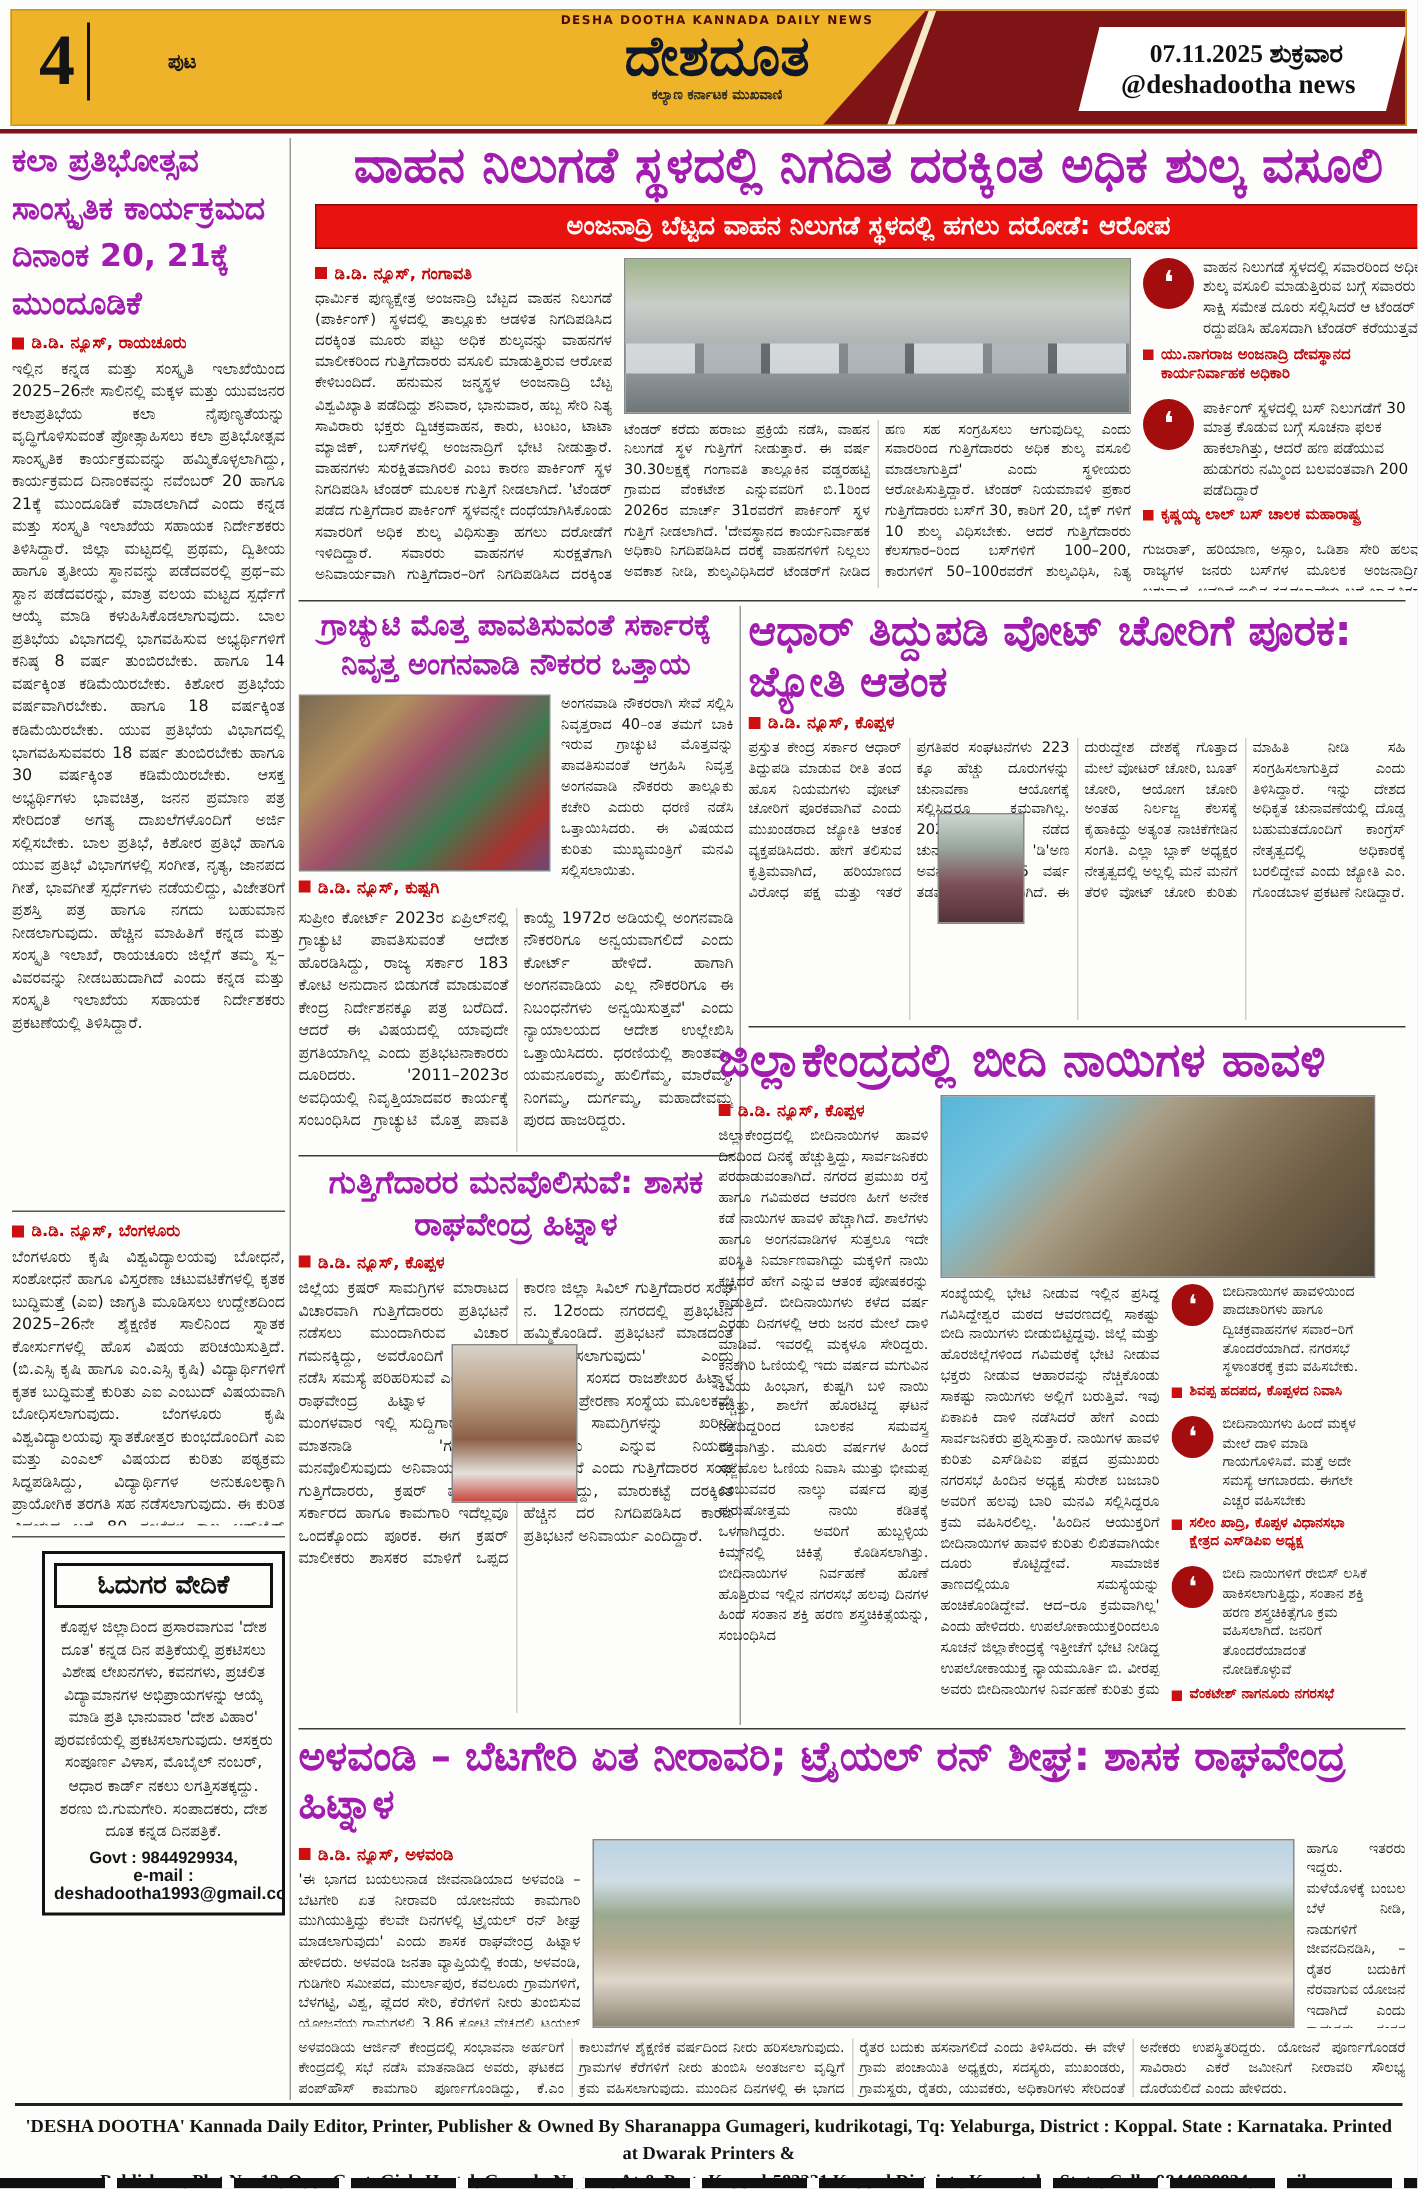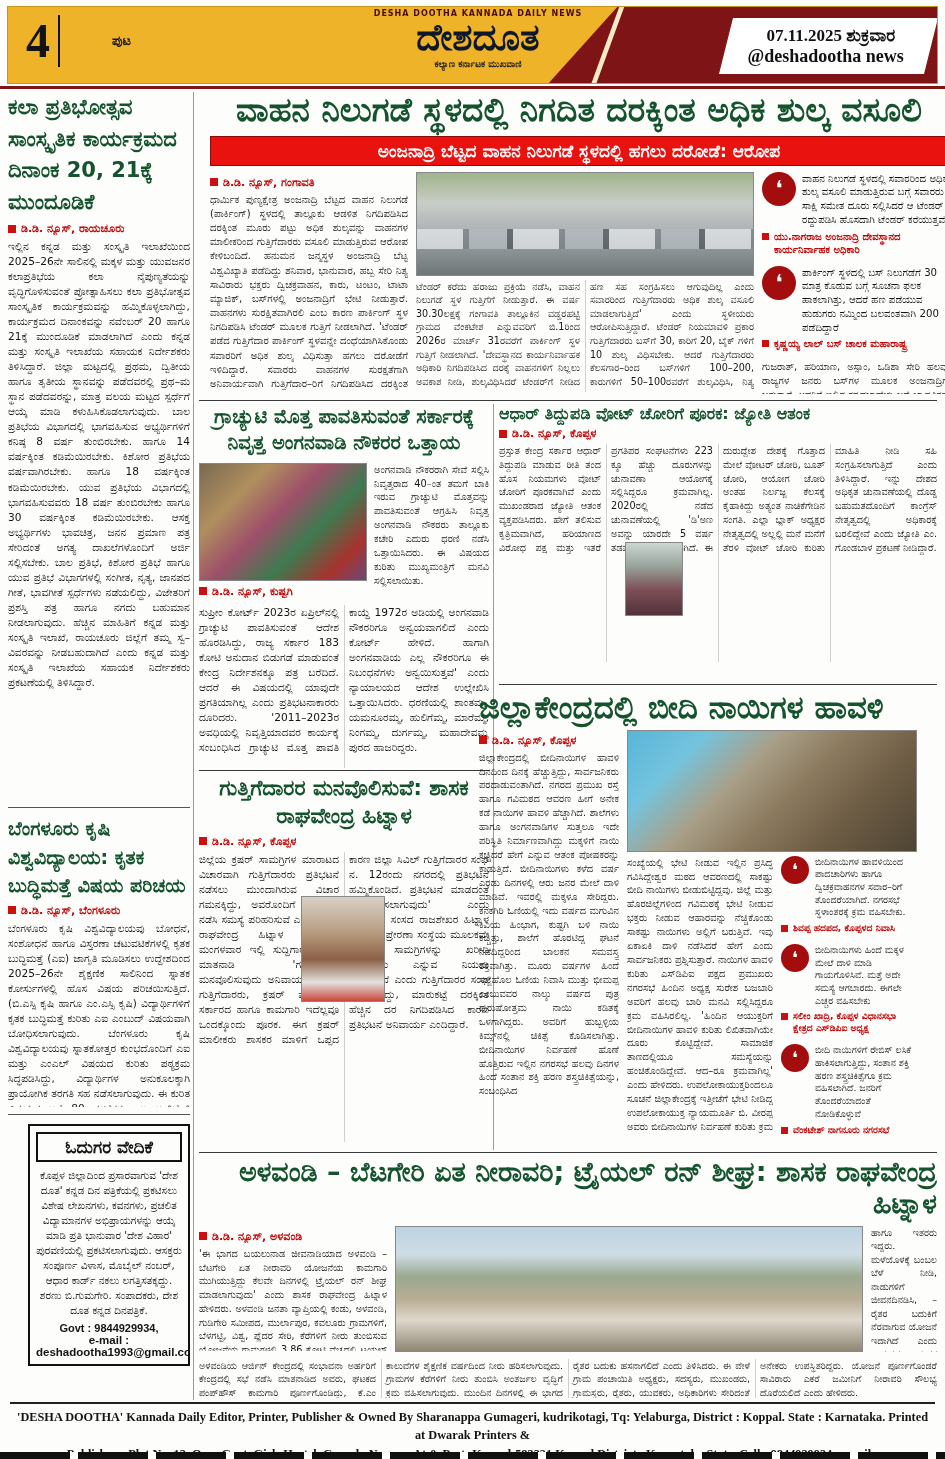--- a/index.html
+++ b/index.html
@@ -19,21 +19,21 @@
   .mast .logo { font-size:37px; font-weight:bold; color:#0f172a; line-height:1.1; }
   .mast .tag { font-size:9px; font-weight:bold; color:#222; }
   .hdr-band { position:absolute; right:0; top:0; width:390px; height:78px; background:#7e1416; clip-path:polygon(18% 0, 100% 0, 100% 100%, 0 100%); }
   .hdr-band .inner-line { position:absolute; left:58px; top:0; width:5px; height:100%; background:#f6e9c8; transform:skewX(-20deg); }
   .date-box { position:absolute; right:6px; top:11px; width:205px; height:56px; background:#ffffff; transform:skewX(-14deg); display:flex; flex-direction:column; justify-content:center; align-items:center; }
   .date-box > div { transform:skewX(14deg); font-family:"Liberation Serif", serif; font-weight:bold; color:#111; }
   .date-box .d1 { font-size:17px; }
   .date-box .d2 { font-size:18px; }
 
   
-  .hl { font-weight:bold; color:#14532d; }
+  .hl { font-weight:bold; color:#a21caf; }
   .byline { display:flex; align-items:center; gap:5px; margin:4px 0; }
   .byline .sq { width:8px; height:8px; background:#cc0f0f; flex:0 0 auto; }
   .byline .bt { color:#c00505; font-weight:bold; font-size:11px; white-space:nowrap; overflow:hidden; }
   .body-txt { font-size:10.6px; line-height:1.42; text-align:justify; overflow:hidden; }
   .cols2 { column-count:2; column-gap:10px; column-rule:1px solid #cfcfcf; }
   .cols4 { column-count:4; column-gap:10px; column-rule:1px solid #cfcfcf; }
   .photo { position:relative; overflow:hidden; border:1px solid #888; }
   .rule-h { position:absolute; background:#3a3a3a; height:1px; }
   .rule-v { position:absolute; background:#9a9a9a; width:1px; }
 
@@ -104,21 +104,20 @@
   <div class="blk" style="left:8px; top:92px; width:182px; height:1308px;">
     <div class="hl" style="font-size:21px; line-height:1.5;">ಕಲಾ ಪ್ರತಿಭೋತ್ಸವ ಸಾಂಸ್ಕೃತಿಕ ಕಾರ್ಯಕ್ರಮದ ದಿನಾಂಕ 20, 21ಕ್ಕೆ ಮುಂದೂಡಿಕೆ</div>
     <div class="byline">
       <span class="sq"></span>
       <span class="bt">ಡಿ.ಡಿ. ನ್ಯೂಸ್, ರಾಯಚೂರು</span>
     </div>
     <div class="body-txt" style="height:562px;">ಇಲ್ಲಿನ ಕನ್ನಡ ಮತ್ತು ಸಂಸ್ಕೃತಿ ಇಲಾಖೆಯಿಂದ 2025–26ನೇ ಸಾಲಿನಲ್ಲಿ ಮಕ್ಕಳ ಮತ್ತು ಯುವಜನರ ಕಲಾಪ್ರತಿಭೆಯ ಕಲಾ ನೈಪುಣ್ಯತೆಯನ್ನು ವೃದ್ಧಿಗೊಳಿಸುವಂತೆ ಪ್ರೋತ್ಸಾಹಿಸಲು ಕಲಾ ಪ್ರತಿಭೋತ್ಸವ ಸಾಂಸ್ಕೃತಿಕ ಕಾರ್ಯಕ್ರಮವನ್ನು ಹಮ್ಮಿಕೊಳ್ಳಲಾಗಿದ್ದು, ಕಾರ್ಯಕ್ರಮದ ದಿನಾಂಕವನ್ನು ನವೆಂಬರ್ 20 ಹಾಗೂ 21ಕ್ಕೆ ಮುಂದೂಡಿಕೆ ಮಾಡಲಾಗಿದೆ ಎಂದು ಕನ್ನಡ ಮತ್ತು ಸಂಸ್ಕೃತಿ ಇಲಾಖೆಯ ಸಹಾಯಕ ನಿರ್ದೇಶಕರು ತಿಳಿಸಿದ್ದಾರೆ. ಜಿಲ್ಲಾ ಮಟ್ಟದಲ್ಲಿ ಪ್ರಥಮ, ದ್ವಿತೀಯ ಹಾಗೂ ತೃತೀಯ ಸ್ಥಾನವನ್ನು ಪಡೆದವರಲ್ಲಿ ಪ್ರಥ–ಮ ಸ್ಥಾನ ಪಡೆದವರನ್ನು, ಮಾತ್ರ ವಲಯ ಮಟ್ಟದ ಸ್ಪರ್ಧೆಗೆ ಆಯ್ಕೆ ಮಾಡಿ ಕಳುಹಿಸಿಕೊಡಲಾಗುವುದು. ಬಾಲ ಪ್ರತಿಭೆಯ ವಿಭಾಗದಲ್ಲಿ ಭಾಗವಹಿಸುವ ಅಭ್ಯರ್ಥಿಗಳಿಗೆ ಕನಿಷ್ಠ 8 ವರ್ಷ ತುಂಬಿರಬೇಕು. ಹಾಗೂ 14 ವರ್ಷಕ್ಕಿಂತ ಕಡಿಮೆಯಿರಬೇಕು. ಕಿಶೋರ ಪ್ರತಿಭೆಯ ವರ್ಷವಾಗಿರಬೇಕು. ಹಾಗೂ 18 ವರ್ಷಕ್ಕಿಂತ ಕಡಿಮೆಯಿರಬೇಕು. ಯುವ ಪ್ರತಿಭೆಯ ವಿಭಾಗದಲ್ಲಿ ಭಾಗವಹಿಸುವವರು 18 ವರ್ಷ ತುಂಬಿರಬೇಕು ಹಾಗೂ 30 ವರ್ಷಕ್ಕಿಂತ ಕಡಿಮೆಯಿರಬೇಕು. ಆಸಕ್ತ ಅಭ್ಯರ್ಥಿಗಳು ಭಾವಚಿತ್ರ, ಜನನ ಪ್ರಮಾಣ ಪತ್ರ ಸೇರಿದಂತೆ ಅಗತ್ಯ ದಾಖಲೆಗಳೊಂದಿಗೆ ಅರ್ಜಿ ಸಲ್ಲಿಸಬೇಕು. ಬಾಲ ಪ್ರತಿಭೆ, ಕಿಶೋರ ಪ್ರತಿಭೆ ಹಾಗೂ ಯುವ ಪ್ರತಿಭೆ ವಿಭಾಗಗಳಲ್ಲಿ ಸಂಗೀತ, ನೃತ್ಯ, ಜಾನಪದ ಗೀತೆ, ಭಾವಗೀತೆ ಸ್ಪರ್ಧೆಗಳು ನಡೆಯಲಿದ್ದು, ವಿಜೇತರಿಗೆ ಪ್ರಶಸ್ತಿ ಪತ್ರ ಹಾಗೂ ನಗದು ಬಹುಮಾನ ನೀಡಲಾಗುವುದು. ಹೆಚ್ಚಿನ ಮಾಹಿತಿಗೆ ಕನ್ನಡ ಮತ್ತು ಸಂಸ್ಕೃತಿ ಇಲಾಖೆ, ರಾಯಚೂರು ಜಿಲ್ಲೆಗೆ ತಮ್ಮ ಸ್ವ–ವಿವರವನ್ನು ನೀಡಬಹುದಾಗಿದೆ ಎಂದು ಕನ್ನಡ ಮತ್ತು ಸಂಸ್ಕೃತಿ ಇಲಾಖೆಯ ಸಹಾಯಕ ನಿರ್ದೇಶಕರು ಪ್ರಕಟಣೆಯಲ್ಲಿ ತಿಳಿಸಿದ್ದಾರೆ.</div>
 
     <div style="border-top:1px solid #555; margin:6px 0;"></div>
 
-    <div class="hl" style="font-size:19px; line-height:1.5;">ಬೆಂಗಳೂರು ಕೃಷಿ ವಿಶ್ವವಿದ್ಯಾಲಯ: ಕೃತಕ ಬುದ್ಧಿಮತ್ತೆ ವಿಷಯ ಪರಿಚಯ</div>
     <div class="byline">
       <span class="sq"></span>
       <span class="bt">ಡಿ.ಡಿ. ನ್ಯೂಸ್, ಬೆಂಗಳೂರು</span>
     </div>
     <div class="body-txt" style="height:186px;">ಬೆಂಗಳೂರು ಕೃಷಿ ವಿಶ್ವವಿದ್ಯಾಲಯವು ಬೋಧನೆ, ಸಂಶೋಧನೆ ಹಾಗೂ ವಿಸ್ತರಣಾ ಚಟುವಟಿಕೆಗಳಲ್ಲಿ ಕೃತಕ ಬುದ್ಧಿಮತ್ತೆ (ಎಐ) ಜಾಗೃತಿ ಮೂಡಿಸಲು ಉದ್ದೇಶದಿಂದ 2025–26ನೇ ಶೈಕ್ಷಣಿಕ ಸಾಲಿನಿಂದ ಸ್ನಾತಕ ಕೋರ್ಸುಗಳಲ್ಲಿ ಹೊಸ ವಿಷಯ ಪರಿಚಯಿಸುತ್ತಿದೆ. (ಬಿ.ಎಸ್ಸಿ ಕೃಷಿ ಹಾಗೂ ಎಂ.ಎಸ್ಸಿ ಕೃಷಿ) ವಿದ್ಯಾರ್ಥಿಗಳಿಗೆ ಕೃತಕ ಬುದ್ಧಿಮತ್ತೆ ಕುರಿತು ಎಐ ಎಂಬುದ್ ವಿಷಯವಾಗಿ ಬೋಧಿಸಲಾಗುವುದು. ಬೆಂಗಳೂರು ಕೃಷಿ ವಿಶ್ವವಿದ್ಯಾಲಯವು ಸ್ನಾತಕೋತ್ತರ ಕುಂಭದೊಂದಿಗೆ ಎಐ ಮತ್ತು ಎಂಎಲ್ ವಿಷಯದ ಕುರಿತು ಪಠ್ಯಕ್ರಮ ಸಿದ್ಧಪಡಿಸಿದ್ದು, ವಿದ್ಯಾರ್ಥಿಗಳ ಅನುಕೂಲಕ್ಕಾಗಿ ಪ್ರಾಯೋಗಿಕ ತರಗತಿ ಸಹ ನಡೆಸಲಾಗುವುದು. ಈ ಕುರಿತ ವಿಷಯದ ಬಗ್ಗೆ 80 ಗಂಟೆಗಳ ಕಾಲ ಆನ್‌ಲೈನ್ ಹಾಗೂ ಆಫ್‌ಲೈನ್ ತರಬೇತಿ ಕಾರ್ಯಕ್ರಮ ನಡೆಯುತ್ತಿದೆ.</div>
 
     <div style="border-top:1px solid #555; margin:7px 0 9px;"></div>
 
     <div class="forum">
       <div class="ftitle">ಓದುಗರ ವೇದಿಕೆ</div>
@@ -184,21 +183,21 @@
         </div>
       </div>
       <div class="body-txt" style="height:140px; font-size:9.8px;">ಅಂಗನವಾಡಿ ನೌಕರರಾಗಿ ಸೇವೆ ಸಲ್ಲಿಸಿ ನಿವೃತ್ತರಾದ 40–ಂತ ತಮಗೆ ಬಾಕಿ ಇರುವ ಗ್ರಾಚ್ಯುಟಿ ಮೊತ್ತವನ್ನು ಪಾವತಿಸುವಂತೆ ಆಗ್ರಹಿಸಿ ನಿವೃತ್ತ ಅಂಗನವಾಡಿ ನೌಕರರು ತಾಲ್ಲೂಕು ಕಚೇರಿ ಎದುರು ಧರಣಿ ನಡೆಸಿ ಒತ್ತಾಯಿಸಿದರು. ಈ ವಿಷಯದ ಕುರಿತು ಮುಖ್ಯಮಂತ್ರಿಗೆ ಮನವಿ ಸಲ್ಲಿಸಲಾಯಿತು.</div>
     </div>
     <div class="body-txt cols2" style="height:168px; margin-top:2px;">ಸುಪ್ರೀಂ ಕೋರ್ಟ್ 2023ರ ಏಪ್ರಿಲ್‌ನಲ್ಲಿ ಗ್ರಾಚ್ಯುಟಿ ಪಾವತಿಸುವಂತೆ ಆದೇಶ ಹೊರಡಿಸಿದ್ದು, ರಾಜ್ಯ ಸರ್ಕಾರ 183 ಕೋಟಿ ಅನುದಾನ ಬಿಡುಗಡೆ ಮಾಡುವಂತೆ ಕೇಂದ್ರ ನಿರ್ದೇಶನಕ್ಕೂ ಪತ್ರ ಬರೆದಿದೆ. ಆದರೆ ಈ ವಿಷಯದಲ್ಲಿ ಯಾವುದೇ ಪ್ರಗತಿಯಾಗಿಲ್ಲ ಎಂದು ಪ್ರತಿಭಟನಾಕಾರರು ದೂರಿದರು. '2011–2023ರ ಅವಧಿಯಲ್ಲಿ ನಿವೃತ್ತಿಯಾದವರ ಕಾರ್ಯಕ್ಕೆ ಸಂಬಂಧಿಸಿದ ಗ್ರಾಚ್ಯುಟಿ ಮೊತ್ತ ಪಾವತಿ ಕಾಯ್ದೆ 1972ರ ಅಡಿಯಲ್ಲಿ ಅಂಗನವಾಡಿ ನೌಕರರಿಗೂ ಅನ್ವಯವಾಗಲಿದೆ ಎಂದು ಕೋರ್ಟ್ ಹೇಳಿದೆ. ಹಾಗಾಗಿ ಅಂಗನವಾಡಿಯ ಎಲ್ಲ ನೌಕರರಿಗೂ ಈ ನಿಬಂಧನೆಗಳು ಅನ್ವಯಿಸುತ್ತವೆ' ಎಂದು ನ್ಯಾಯಾಲಯದ ಆದೇಶ ಉಲ್ಲೇಖಿಸಿ ಒತ್ತಾಯಿಸಿದರು. ಧರಣಿಯಲ್ಲಿ ಶಾಂತಮ್ಮ, ಯಮನೂರಮ್ಮ, ಹುಲಿಗೆಮ್ಮ, ಮಾರೆಮ್ಮ, ನಿಂಗಮ್ಮ, ದುರ್ಗಮ್ಮ, ಮಹಾದೇವಮ್ಮ ಪುರದ ಹಾಜರಿದ್ದರು.</div>
   </div>
 
   <div class="rule-v" style="left:493px; top:404px; height:746px;"></div>
 
   <div class="blk" style="left:499px; top:404px; width:438px; height:276px;">
-    <div class="hl" style="font-size:16px; line-height:1.2;">ಆಧಾರ್ ತಿದ್ದುಪಡಿ ವೋಟ್ ಚೋರಿಗೆ ಪೂರಕ: ಜ್ಯೋತಿ ಆತಂಕ</div>
+    <div class="hl" style="font-size:28px; line-height:1.2;">ಆಧಾರ್ ತಿದ್ದುಪಡಿ ವೋಟ್ ಚೋರಿಗೆ ಪೂರಕ: ಜ್ಯೋತಿ ಆತಂಕ</div>
     <div class="byline">
       <span class="sq"></span>
       <span class="bt">ಡಿ.ಡಿ. ನ್ಯೂಸ್, ಕೊಪ್ಪಳ</span>
     </div>
     <div class="body-txt cols4" style="height:218px; font-size:9.7px;">ಪ್ರಸ್ತುತ ಕೇಂದ್ರ ಸರ್ಕಾರ ಆಧಾರ್ ತಿದ್ದುಪಡಿ ಮಾಡುವ ರೀತಿ ತಂದ ಹೊಸ ನಿಯಮಗಳು ವೋಟ್ ಚೋರಿಗೆ ಪೂರಕವಾಗಿವೆ ಎಂದು ಮುಖಂಡರಾದ ಜ್ಯೋತಿ ಆತಂಕ ವ್ಯಕ್ತಪಡಿಸಿದರು. ಹೇಗೆ ತಲಿಸುವ ಕೃತ್ರಿಮವಾಗಿದೆ, ಹರಿಯಾಣದ ವಿರೋಧ ಪಕ್ಷ ಮತ್ತು ಇತರೆ ಪ್ರಗತಿಪರ ಸಂಘಟನೆಗಳು 223 ಕ್ಕೂ ಹೆಚ್ಚು ದೂರುಗಳನ್ನು ಚುನಾವಣಾ ಆಯೋಗಕ್ಕೆ ಸಲ್ಲಿಸಿದ್ದರೂ ಕ್ರಮವಾಗಿಲ್ಲ. 2020ರಲ್ಲಿ ನಡೆದ ಚುನಾವಣೆಯಲ್ಲಿ 'ಡಿ'ಅಣ ಅವನ್ನು ಯಾರದೇ 5 ವರ್ಷ ತಡವಾಗಿ ಪರಿಶೀಲಿಸಲಾಗಿದೆ. ಈ ದುರುದ್ದೇಶ ದೇಶಕ್ಕೆ ಗೊತ್ತಾದ ಮೇಲೆ ವೋಟರ್ ಚೋರಿ, ಬೂತ್ ಚೋರಿ, ಆಯೋಗ ಚೋರಿ ಅಂತಹ ನಿರ್ಲಜ್ಜ ಕೆಲಸಕ್ಕೆ ಕೈಹಾಕಿದ್ದು ಅತ್ಯಂತ ನಾಚಿಕೆಗೇಡಿನ ಸಂಗತಿ. ಎಲ್ಲಾ ಬ್ಲಾಕ್ ಅಧ್ಯಕ್ಷರ ನೇತೃತ್ವದಲ್ಲಿ ಅಲ್ಲಲ್ಲಿ ಮನೆ ಮನೆಗೆ ತೆರಳಿ ವೋಟ್ ಚೋರಿ ಕುರಿತು ಮಾಹಿತಿ ನೀಡಿ ಸಹಿ ಸಂಗ್ರಹಿಸಲಾಗುತ್ತಿದೆ ಎಂದು ತಿಳಿಸಿದ್ದಾರೆ. ಇನ್ನು ದೇಶದ ಅಧಿಕೃತ ಚುನಾವಣೆಯಲ್ಲಿ ದೊಡ್ಡ ಬಹುಮತದೊಂದಿಗೆ ಕಾಂಗ್ರೆಸ್ ನೇತೃತ್ವದಲ್ಲಿ ಅಧಿಕಾರಕ್ಕೆ ಬರಲಿದ್ದೇವೆ ಎಂದು ಜ್ಯೋತಿ ಎಂ. ಗೊಂಡಬಾಳ ಪ್ರಕಟಣೆ ನೀಡಿದ್ದಾರೆ.</div>
     <div class="photo ph-portrait-w" style="position:absolute; left:126px; top:138px; width:58px; height:74px;"></div>
   </div>
 
   <div class="rule-h" style="left:499px; top:684px; width:438px;"></div>
   <div class="rule-h" style="left:199px; top:770px; width:290px;"></div>
@@ -260,21 +259,21 @@
             </div>
           </div>
         </div>
       </div>
     </div>
   </div>
 
   <div class="rule-h" style="left:199px; top:1152px; width:738px;"></div>
 
   <div class="blk" style="left:199px; top:1156px; width:738px; height:242px;">
-    <div class="hl" style="font-size:27px; line-height:1.2;text-align:right;">ಅಳವಂಡಿ – ಬೆಟಗೇರಿ ಏತ ನೀರಾವರಿ; ಟ್ರೈಯಲ್ ರನ್ ಶೀಘ್ರ: ಶಾಸಕ ರಾಘವೇಂದ್ರ ಹಿಟ್ನಾಳ</div>
+    <div class="hl" style="font-size:27px; line-height:1.2;">ಅಳವಂಡಿ – ಬೆಟಗೇರಿ ಏತ ನೀರಾವರಿ; ಟ್ರೈಯಲ್ ರನ್ ಶೀಘ್ರ: ಶಾಸಕ ರಾಘವೇಂದ್ರ ಹಿಟ್ನಾಳ</div>
     <div style="display:flex; gap:8px; margin-top:5px; height:128px;">
       <div style="width:188px; flex:0 0 auto; overflow:hidden;">
         <div class="byline">
           <span class="sq"></span>
           <span class="bt">ಡಿ.ಡಿ. ನ್ಯೂಸ್, ಅಳವಂಡಿ</span>
         </div>
         <div class="body-txt" style="height:104px; font-size:9.7px;">'ಈ ಭಾಗದ ಬಯಲುನಾಡ ಜೀವನಾಡಿಯಾದ ಅಳವಂಡಿ – ಬೆಟಗೇರಿ ಏತ ನೀರಾವರಿ ಯೋಜನೆಯ ಕಾಮಗಾರಿ ಮುಗಿಯುತ್ತಿದ್ದು ಕೆಲವೇ ದಿನಗಳಲ್ಲಿ ಟ್ರೈಯಲ್ ರನ್ ಶೀಘ್ರ ಮಾಡಲಾಗುವುದು' ಎಂದು ಶಾಸಕ ರಾಘವೇಂದ್ರ ಹಿಟ್ನಾಳ ಹೇಳಿದರು. ಅಳವಂಡಿ ಜನತಾ ವ್ಯಾಪ್ತಿಯಲ್ಲಿ ಕಂಡು, ಅಳವಂಡಿ, ಗುಡಿಗೇರಿ ಸಮೀಪದ, ಮುರ್ಲಾಪುರ, ಕವಲೂರು ಗ್ರಾಮಗಳಿಗೆ, ಬೆಳಗಟ್ಟಿ, ವಿಶ್ವ, ಪ್ಲೆದರ ಸೇರಿ, ಕೆರೆಗಳಿಗೆ ನೀರು ತುಂಬಿಸುವ ಯೋಜನೆಯ ಗ್ರಾಮಗಳಲ್ಲಿ 3.86 ಕೋಟಿ ವೆಚ್ಚದಲ್ಲಿ ಟ್ರಯಲ್ ರನ್ ನಡೆಸಲಾಗುವುದು ಎಂದು ಹೇಳಿದರು.</div>
       </div>
       <div class="photo ph-group" style="width:468px; height:126px; flex:0 0 auto;"></div>
       <div class="body-txt" style="flex:1; height:126px; font-size:9.5px;">ಹಾಗೂ ಇತರರು ಇದ್ದರು. ಮಳೆಯೊಳಕ್ಕೆ ಬಂಬಲ ಬೆಳೆ ನೀಡಿ, ನಾಡುಗಳಿಗೆ ಜೀವನದಿನಡಿಸಿ, – ರೈತರ ಬದುಕಿಗೆ ನೆರವಾಗುವ ಯೋಜನೆ ಇದಾಗಿದೆ ಎಂದು ಗ್ರಾಮಸ್ಥರು ಸಂತಸ ವ್ಯಕ್ತಪಡಿಸಿದರು.</div>

